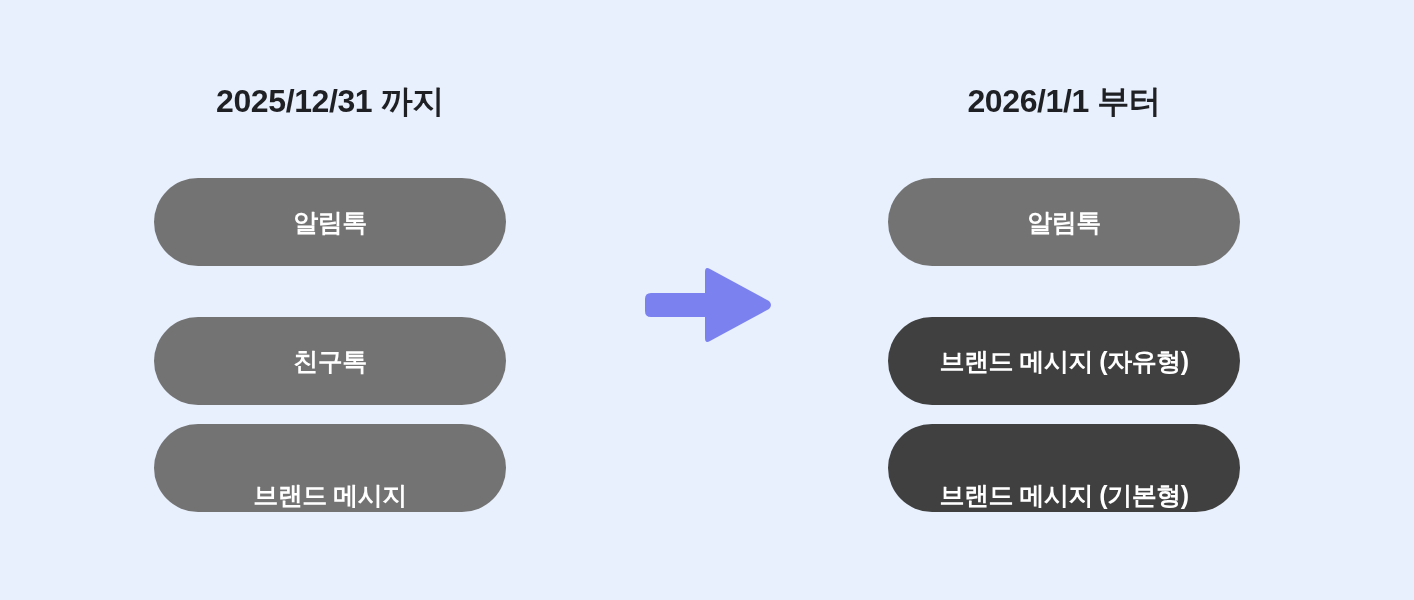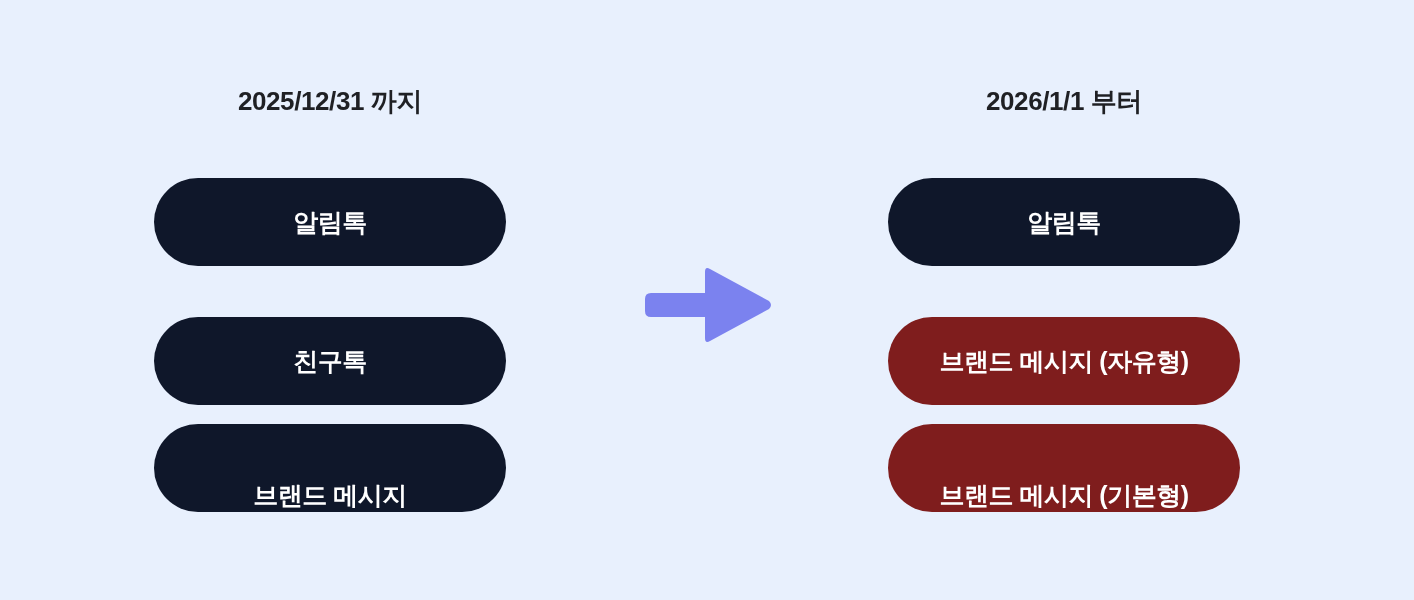--- a/index.html
+++ b/index.html
@@ -27,21 +27,21 @@
   }
   .column-left  { left: 154px; }
   .column-right { left: 888px; }
 
   .col-heading {
     position: absolute;
     top: 82px;
     left: 0;
     width: 352px;
     text-align: center;
-    font-size: 26px;
+    font-size: 32px;
     font-weight: bold;
     color: #1f2024;
     letter-spacing: -0.4px;
     line-height: 38px;
     white-space: nowrap;
   }
 
   .pill {
     position: absolute;
     left: 0;
@@ -51,22 +51,22 @@
     display: flex;
     align-items: center;
     justify-content: center;
     box-sizing: border-box;
     color: #ffffff;
     font-size: 25px;
     font-weight: bold;
     letter-spacing: -0.5px;
     white-space: nowrap;
   }
-  .pill-gray { background: #0f172a; }
-  .pill-blue { background: #7f1d1d; }
+  .pill-gray { background: #737373; }
+  .pill-blue { background: #404040; }
 
   .pill-row-0 { top: 178px; }
   .pill-row-1 { top: 301px; margin-top: 16px; }
   .pill-row-2 { top: 424px; align-items: flex-end; }
 
   .arrow-wrap {
     position: absolute;
     left: 643px;
     top: 265px;
     width: 130px;

